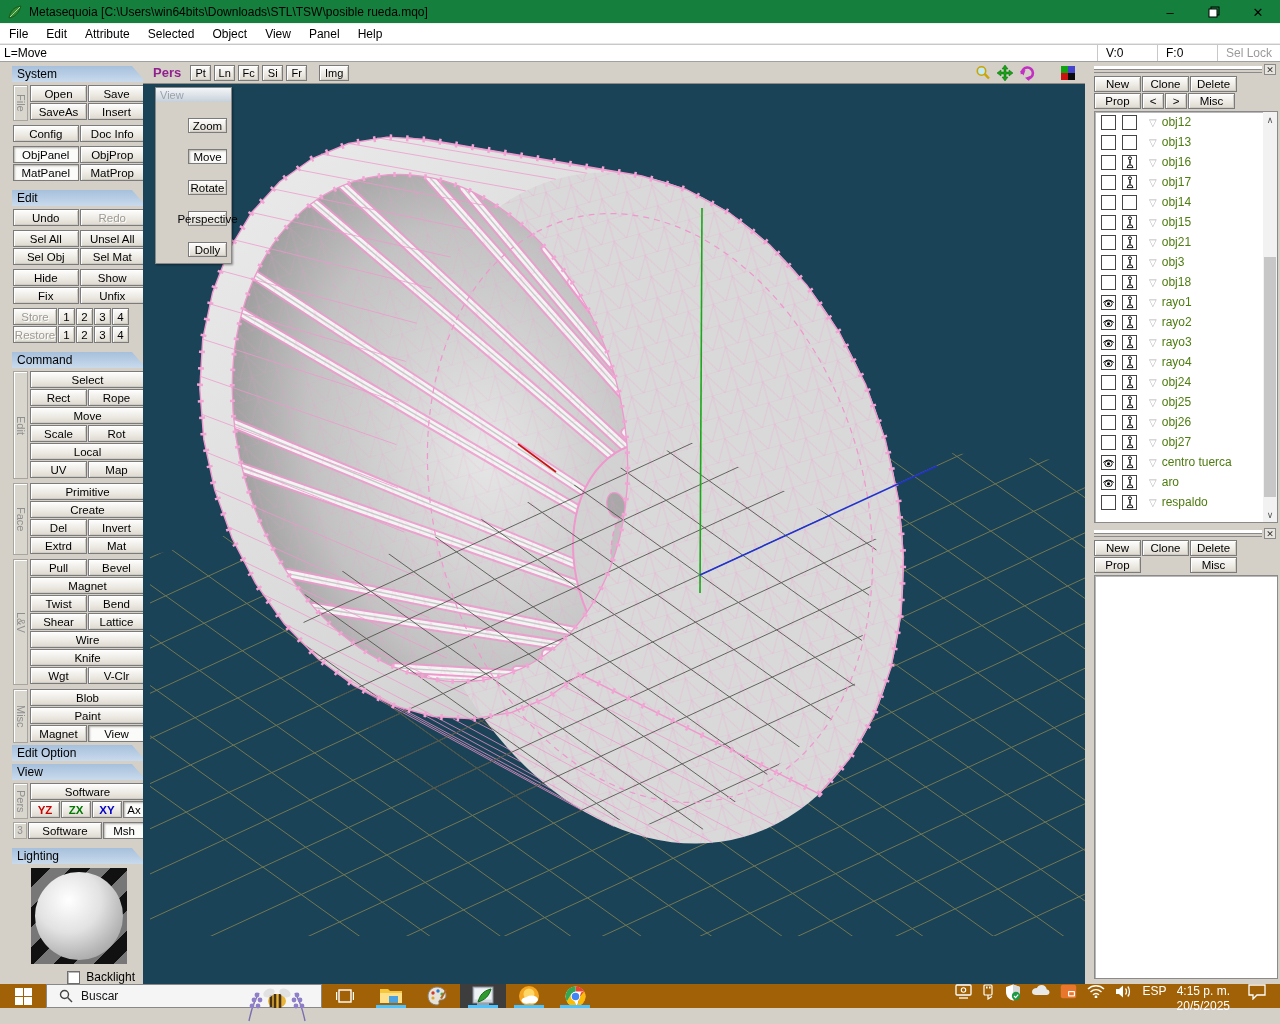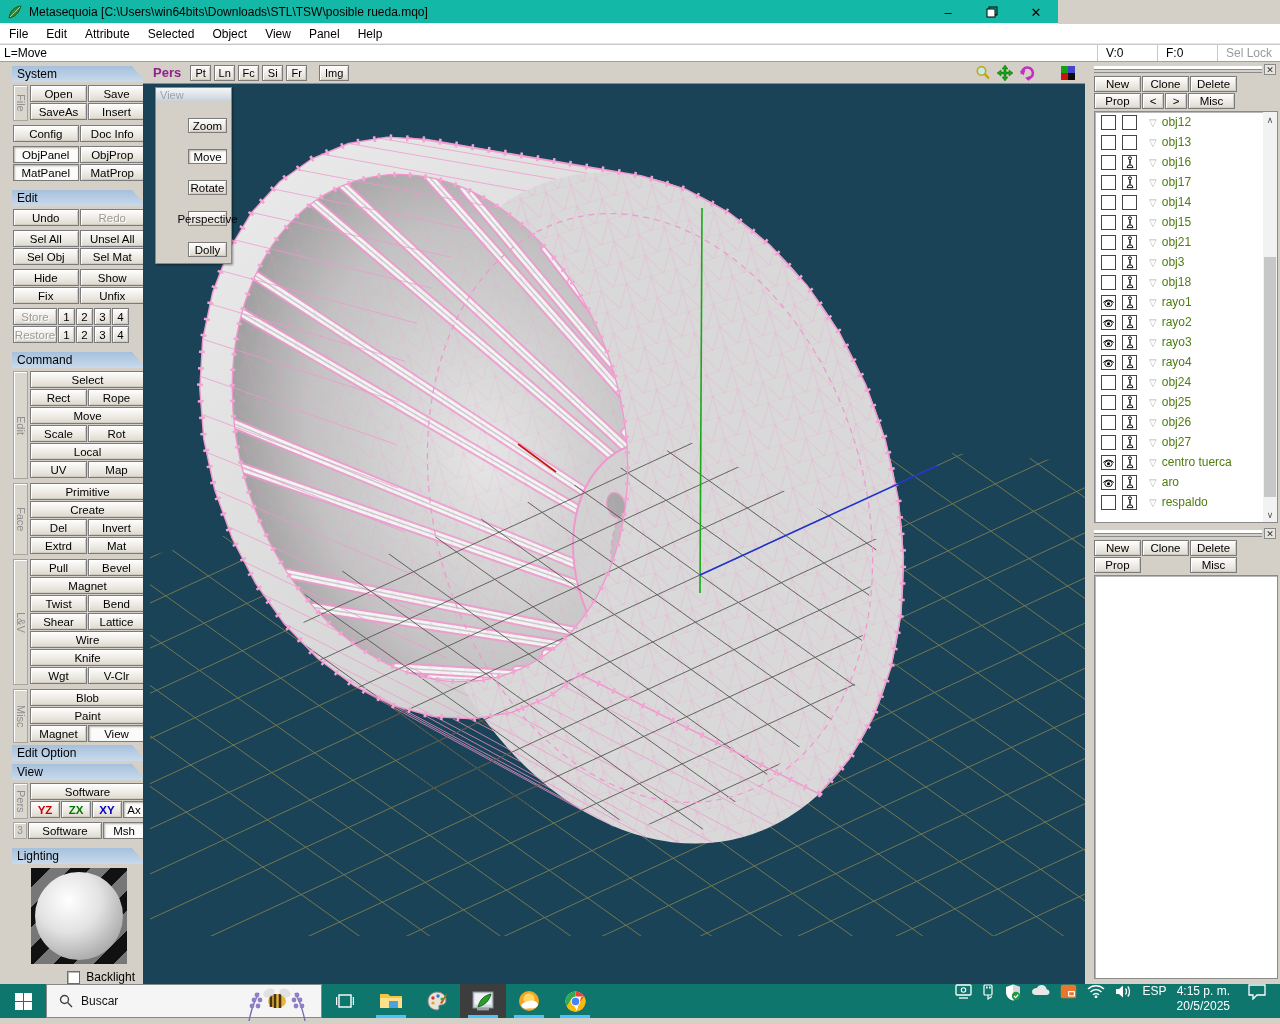--- a/index.html
+++ b/index.html
@@ -1,21 +1,21 @@
 <!DOCTYPE html>
 <html><head>
 <meta charset="utf-8">
 <style>
   * { margin:0; padding:0; box-sizing:border-box; }
   html,body { width:1280px; height:1024px; overflow:hidden;
     font-family:"Liberation Sans", sans-serif; font-size:12px; background:#d4d0c8; }
 
   
-  #titlebar { position:absolute; left:0; top:0; width:1058px; height:24px;
-    background:#14b8a6; display:flex; align-items:center; border-bottom:1px solid #f0f0f0; }
+  #titlebar { position:absolute; left:0; top:0; width:1280px; height:24px;
+    background:#15803d; display:flex; align-items:center; border-bottom:1px solid #f0f0f0; }
   #titlebar .app-icon { width:16px; height:16px; margin:0 6px 0 7px; }
   #titlebar .title-text { font-size:12px; color:#000; }
   .win-controls { position:absolute; right:0; top:0; height:24px; display:flex; }
   .win-btn { width:44px; height:24px; display:flex; align-items:center; justify-content:center;
     color:#000; font-size:13px; }
   #menubar { position:absolute; left:0; top:24px; width:1280px; height:20px;
     background:#ffffff; display:flex; align-items:center; border-bottom:1px solid #e8e8e8; }
   .menu-item { padding:0 9px; height:20px; display:flex; align-items:center; color:#000; }
   #statusrow { position:absolute; left:0; top:44px; width:1280px; height:18px;
     background:#ffffff; border-top:1px solid #c8c8c8; border-bottom:1px solid #a0a0a0;
@@ -100,21 +100,21 @@
   .obj-name { color:#4d7c0f; font-size:12px; }
   .vscroll { position:absolute; right:0; top:0; width:14px; bottom:0; background:#f2f2f2; }
   .vscroll .up, .vscroll .dn { position:absolute; left:0; width:14px; height:15px; color:#555;
     font-size:9px; display:flex; align-items:center; justify-content:center; }
   .vscroll .up { top:0; } .vscroll .dn { bottom:0; }
   .vscroll .thumb { position:absolute; left:1px; width:12px; top:145px; height:240px; background:#c7c7c7; }
   #mat-list { margin:2px 2px 0 2px; height:404px; background:#fff; border:1px solid #8a8a8a;
     box-shadow:inset 1px 1px 0 #b8b8b8; }
 
   
-  #taskbar { position:absolute; left:0; top:984px; width:1280px; height:34px; background:#0f766e;
+  #taskbar { position:absolute; left:0; top:984px; width:1280px; height:24px; background:#a16207;
     display:flex; align-items:stretch; color:#fff; }
   .tb-btn { width:46px; display:flex; align-items:center; justify-content:center; position:relative; }
   #tb-search { width:276px; background:#f5f5f5; color:#111; display:flex; align-items:center;
     gap:8px; padding-left:12px; border:1px solid #888; position:relative; }
   #tb-search .bee-art { position:absolute; right:0; top:0; height:38px; width:86px; }
   .tb-app { width:46px; display:flex; align-items:center; justify-content:center; position:relative; }
   .tb-app.running::after { content:""; position:absolute; left:8px; right:8px; bottom:0; height:3px; background:#4cc2ff; }
   .tb-app.active { background:#3d3d3d; }
   #tb-right { margin-left:auto; display:flex; align-items:flex-start; gap:10px; padding-right:6px; }
   #tb-right svg { display:block; }

